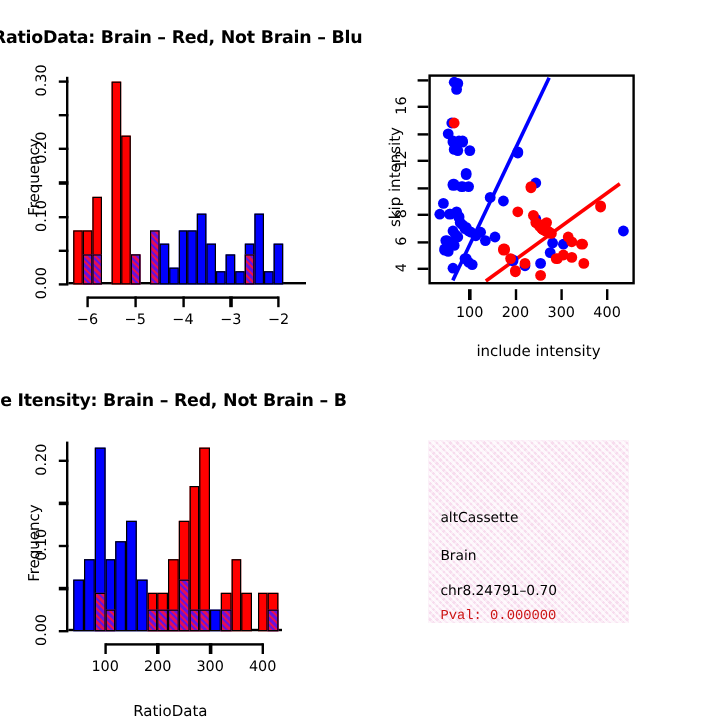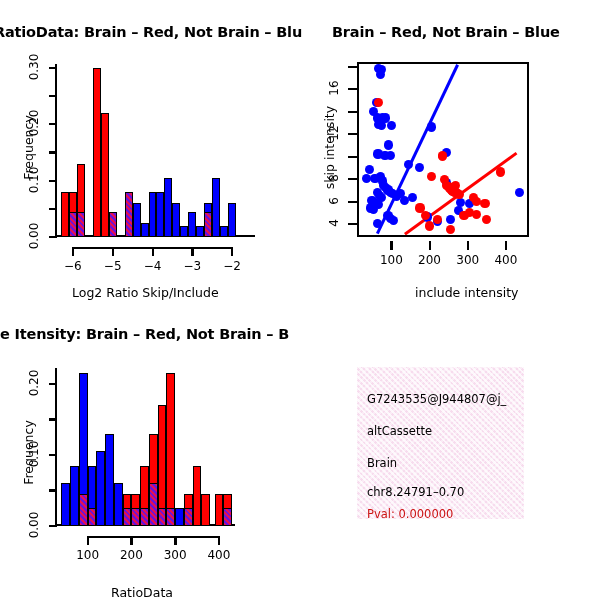--- a/index.html
+++ b/index.html
@@ -47,32 +47,31 @@
   
   #info-box{
     position:absolute;left:357px;top:367px;width:167px;height:152px;
     background-color:#F7DCEE;
     background-image:
       repeating-linear-gradient(45deg,rgba(255,255,255,.75) 0 2px, rgba(0,0,0,0) 2px 4px),
       repeating-linear-gradient(-45deg,rgba(255,255,255,.45) 0 2px, rgba(0,0,0,0) 2px 4px);
     overflow:hidden;
   }
   .infoline{position:absolute;left:10px;white-space:nowrap;font-size:11.5px;color:#000;}
-  .infoline.pval{color:#CC1414;}
+  .infoline.pval{color:#CC1414;font-family:Liberation Mono, monospace;}
 </style>
 </head>
 <body>
 
 <div class="panel" id="panel-ratio" style="left:0;top:0;width:300px;height:300px;">
 
   <div class="ptitle" style="left:-6px;top:24px;">RatioData: Brain – Red, Not Brain – Blu</div>
 
   <div class="axlab rot" style="left:-12px;top:140px;width:80px;text-align:center;">Frequency</div>
 
-  <div class="axlab" style="left:72px;top:285px;">Log2 Ratio Skip/Include</div>
 
   <div class="plotbox" id="ratio-plot" style="left:57px;top:62px;width:195px;height:175px;"></div>
 
   <div class="axisline" style="left:55px;top:64px;width:2.4px;height:173px;"></div>
 
   <div class="axisline" style="left:57px;top:235px;width:198px;height:2.4px;"></div>
 
   <div id="ratio-yticks">
       <div class="tick" style="left:49px;top:236px;width:8px;height:2.4px;"></div>
       <div class="tick" style="left:49px;top:207.7741935483871px;width:8px;height:2.4px;"></div>
@@ -120,25 +119,24 @@
     <div class="bar blue" style="left:196.28571428571428px;top:225.70967741935485px;width:7.959183673469397px;height:11.29032258064516px;z-index:2;"></div>
     <div class="bar blue" style="left:204.24489795918367px;top:203.1290322580645px;width:7.959183673469397px;height:33.87096774193548px;z-index:2;"></div>
     <div class="bar purple" style="left:204.24489795918367px;top:211.59677419354838px;width:7.959183673469397px;height:25.40322580645161px;z-index:3;"></div>
     <div class="bar blue" style="left:212.20408163265307px;top:177.7258064516129px;width:7.959183673469397px;height:59.274193548387096px;z-index:2;"></div>
     <div class="bar blue" style="left:220.16326530612247px;top:225.70967741935485px;width:7.959183673469397px;height:11.29032258064516px;z-index:2;"></div>
     <div class="bar blue" style="left:228.12244897959187px;top:203.1290322580645px;width:7.95918367346934px;height:33.87096774193548px;z-index:2;"></div>
   </div>
 
 <div class="panel" id="panel-scatter" style="left:300px;top:0;width:300px;height:300px;">
 
-  <div class="ptitle" style="left:32px;top:24px;">Brain – Red, Not Brain – Blue</div>
 
   <div class="axlab rot" style="left:-16px;top:140px;width:90px;text-align:center;">skip intensity</div>
 
-  <div class="axlab" style="left:115px;top:285px;">include intensity</div>
+  <div class="axlab" style="left:97px;top:285px;">include intensity</div>
 
   <div class="scatterframe" id="scatter-frame" style="left:57px;top:62px;width:172px;height:175px;">
     <div class="clipbox" id="scatter-clip" style="left:0;top:0;width:100%;height:100%;">
         <div class="fitline blue" style="left:17.181818181818183px;top:168.75px;width:186.83063578263108px;transform:rotate(-64.58519924429257deg);z-index:1;"></div>
         <div class="fitline red" style="left:45.054545454545455px;top:168.75px;width:137.80864562833983px;transform:rotate(-35.99902894987303deg);z-index:1;"></div>
         <div class="pt blue" style="left:15.254545454545456px;top:-0.10000000000002807px;width:9.2px;height:9.2px;z-index:2;"></div>
         <div class="pt blue" style="left:18.309090909090905px;top:1.0250000000000004px;width:9.2px;height:9.2px;z-index:2;"></div>
         <div class="pt blue" style="left:16.78181818181818px;top:5.524999999999972px;width:9.2px;height:9.2px;z-index:2;"></div>
         <div class="pt blue" style="left:12.581818181818184px;top:33.65px;width:9.2px;height:9.2px;z-index:2;"></div>
         <div class="pt blue" style="left:9.90909090909091px;top:42.65px;width:9.2px;height:9.2px;z-index:2;"></div>
@@ -310,18 +308,17 @@
     <div class="bar red" style="left:183.875px;top:194px;width:8.75px;height:31.999999999999996px;z-index:2;"></div>
     <div class="bar purple" style="left:183.875px;top:208.22222222222223px;width:8.75px;height:17.77777777777778px;z-index:3;"></div>
     <div class="bar red" style="left:192.625px;top:165.55555555555554px;width:8.75px;height:60.44444444444444px;z-index:2;"></div>
     <div class="bar red" style="left:201.375px;top:194px;width:8.75px;height:31.999999999999996px;z-index:2;"></div>
     <div class="bar red" style="left:214.5px;top:194px;width:8.75px;height:31.999999999999996px;z-index:2;"></div>
     <div class="bar red" style="left:223.25px;top:194px;width:8.75px;height:31.999999999999996px;z-index:2;"></div>
     <div class="bar purple" style="left:223.25px;top:208.22222222222223px;width:8.75px;height:17.77777777777778px;z-index:3;"></div>
   </div>
 
 <div id="info-box">
-  <div class="infoline" style="top:25px;">G7243535@J944807@j_</div>
   <div class="infoline" style="top:57px;">altCassette</div>
   <div class="infoline" style="top:89px;">Brain</div>
   <div class="infoline" style="top:118px;">chr8.24791–0.70</div>
   <div class="infoline pval" style="top:140px;">Pval: 0.000000</div>
 </div>
 
 </body></html>

